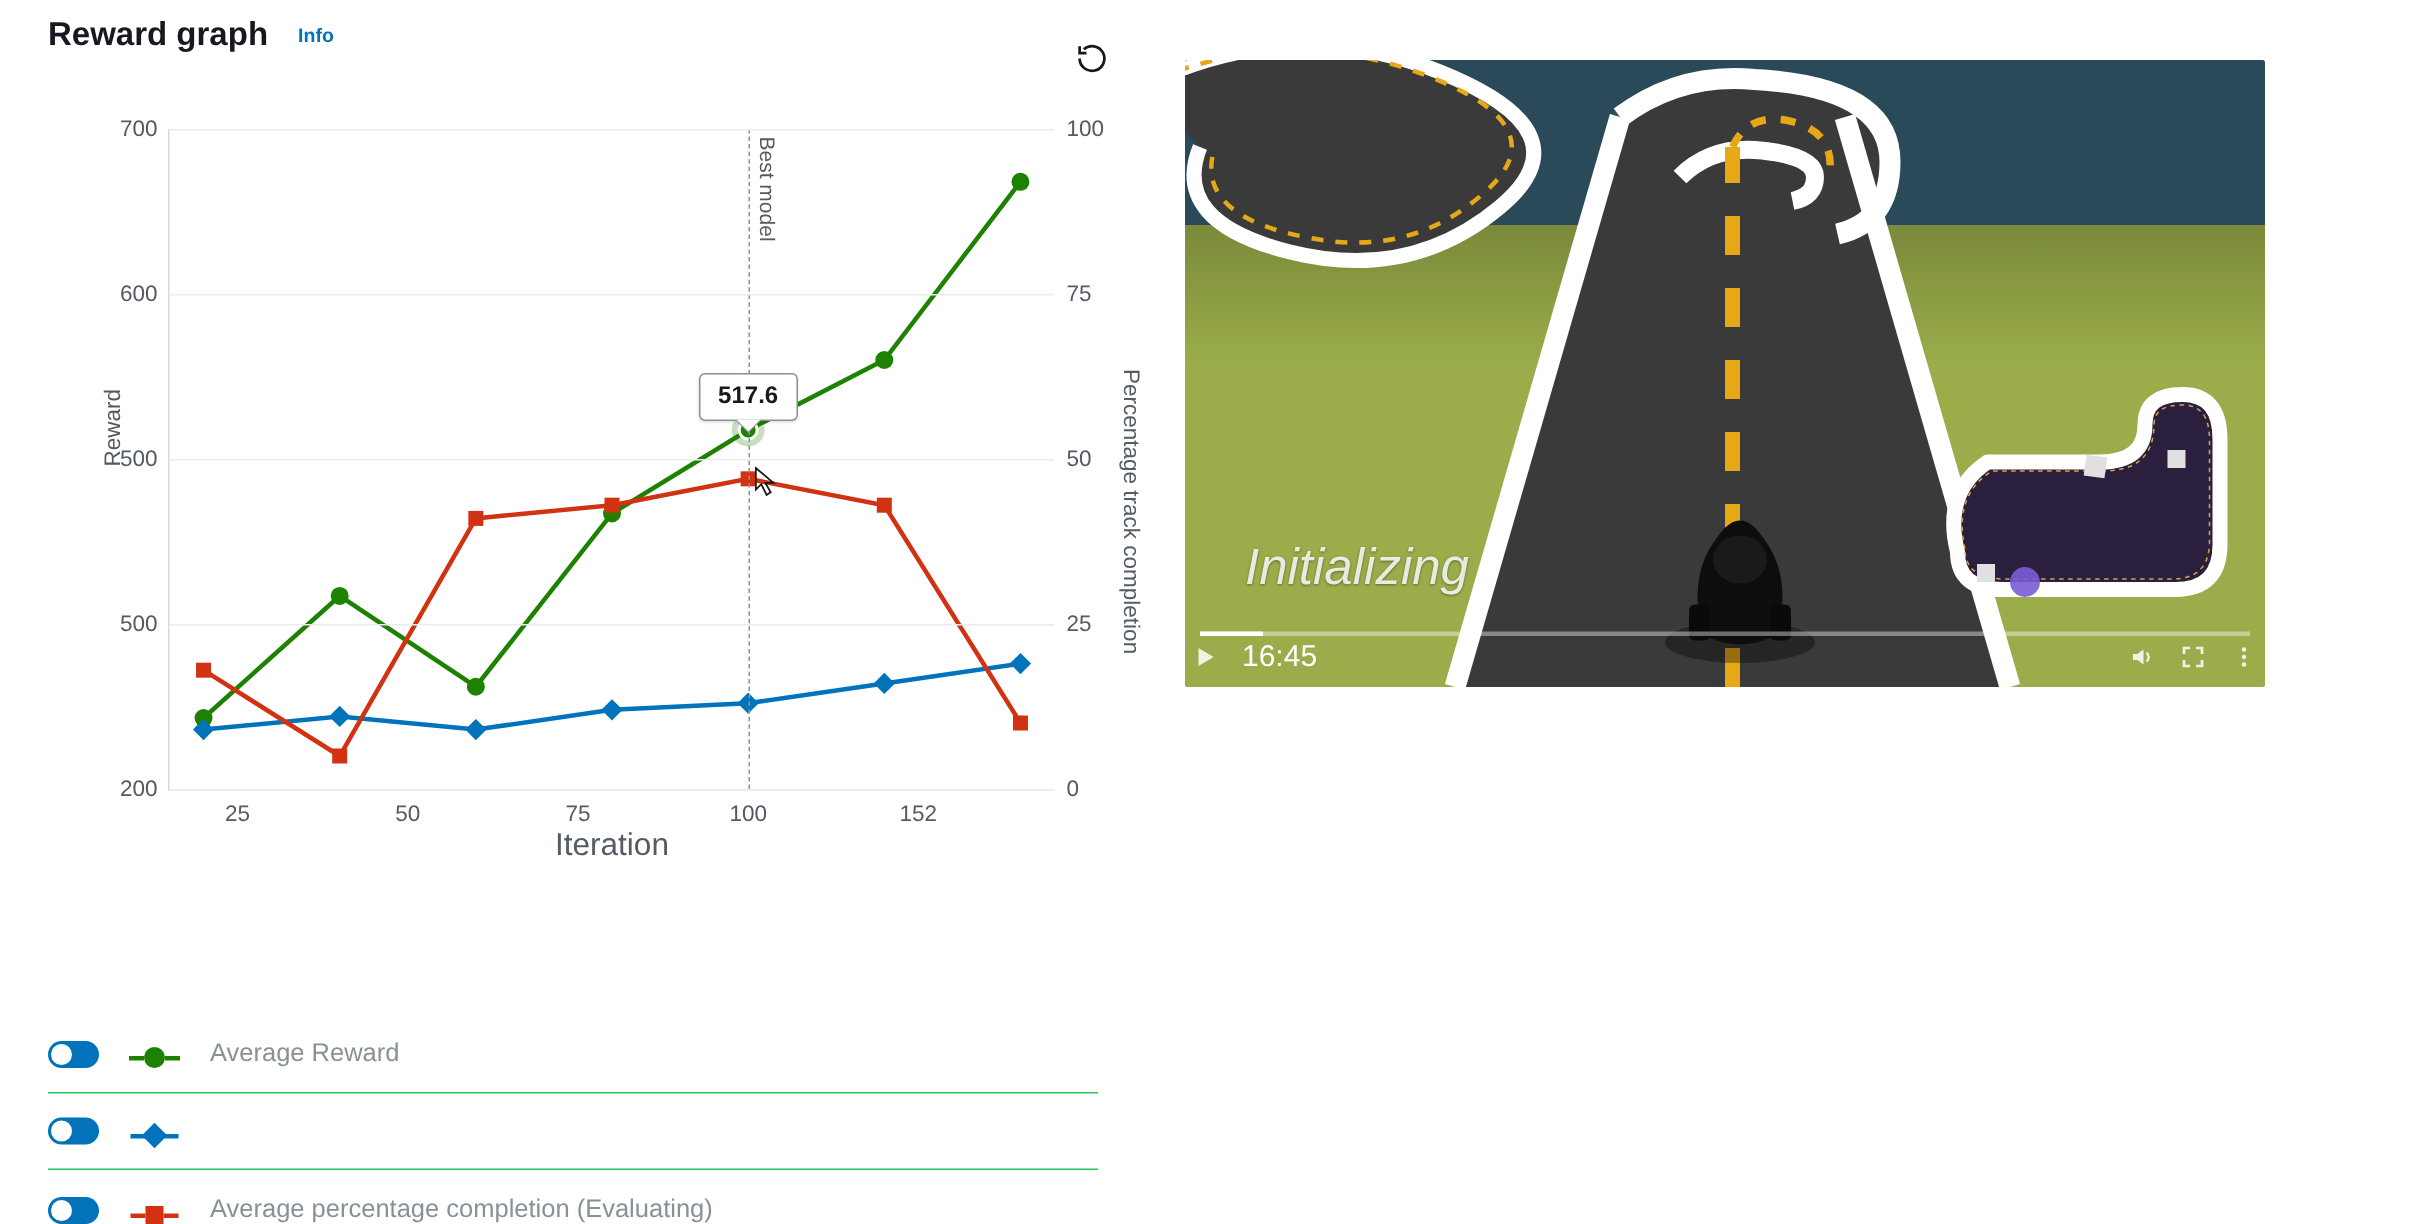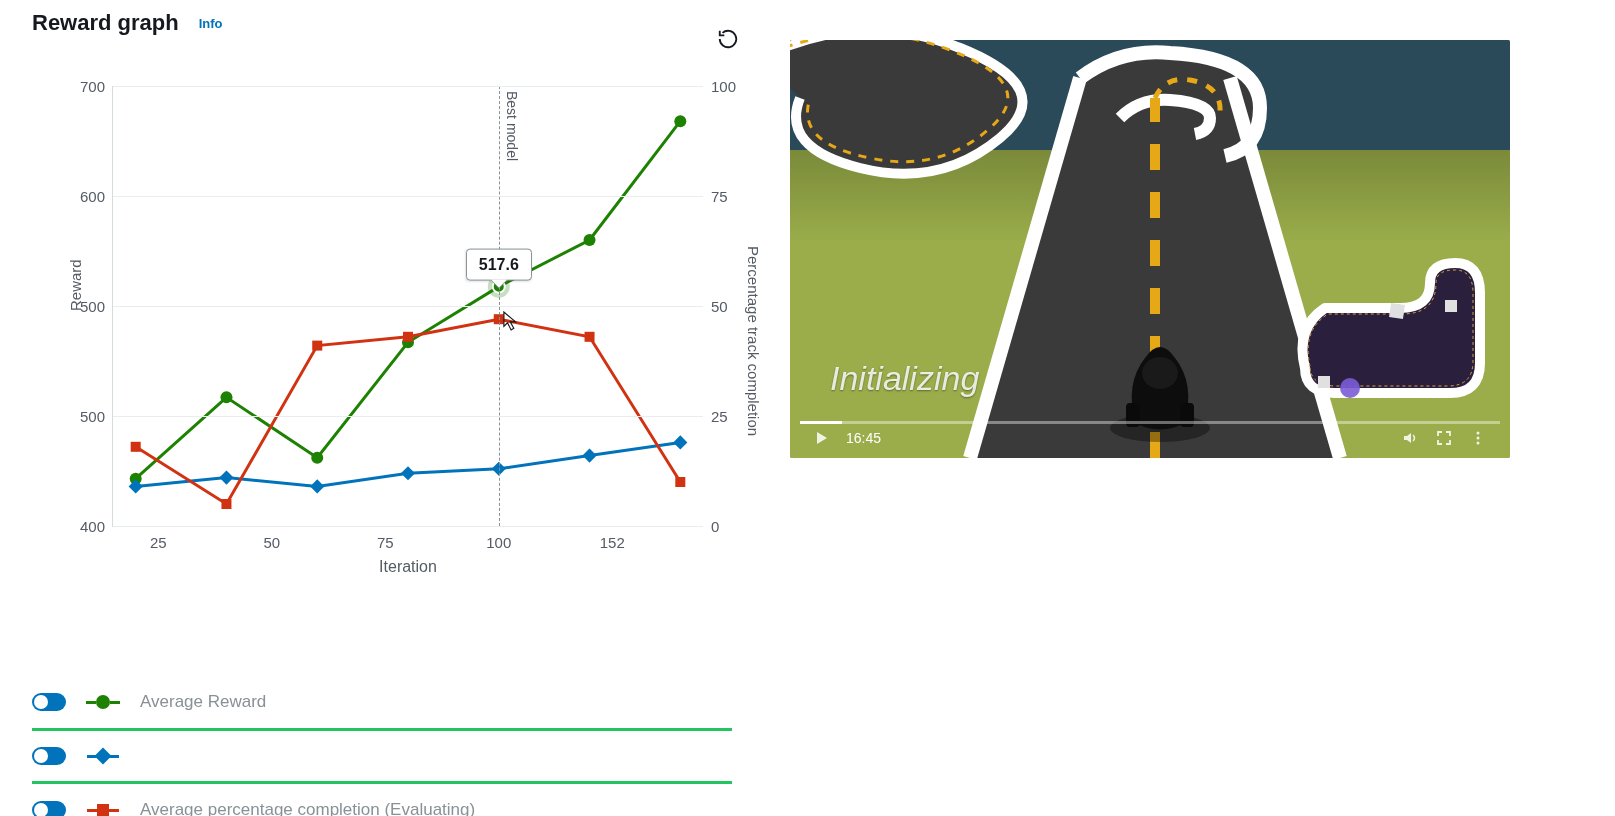--- a/index.html
+++ b/index.html
@@ -6,48 +6,48 @@
   .page{width:1615px;height:816px;position:relative;}
   .col-left{position:absolute;left:32px;top:10px;width:700px;}
   .col-right{position:absolute;left:790px;top:10px;width:770px;}
   h2{font-size:22px;font-weight:700;margin:0 0 10px 0;display:flex;align-items:center;gap:20px;}
   h2 .info{color:#0073bb;font-size:13px;font-weight:700;}
   .refresh{position:absolute;right:-10px;top:15px;width:28px;height:28px;cursor:pointer;display:flex;align-items:center;justify-content:center;}
   .chart-area{position:relative;width:700px;height:520px;margin-top:40px;}
   .plot{position:absolute;left:80px;top:10px;width:590px;height:440px;border-left:1px solid #d5dbdb;border-bottom:1px solid #d5dbdb;}
   .ylabel-left{position:absolute;left:35px;top:235px;transform:rotate(-90deg);transform-origin:left top;font-size:15px;color:#545b64;}
   .ylabel-right{position:absolute;right:-30px;top:170px;writing-mode:vertical-rl;font-size:15px;color:#545b64;}
-  .xlabel{position:absolute;left:50%;bottom:-50px;transform:translateX(-50%);font-size:16px;color:#545b64;}
+  .xlabel{position:absolute;left:50%;bottom:-50px;transform:translateX(-50%);font-size:21px;color:#545b64;}
   .ytick-l{position:absolute;right:100%;padding-right:8px;font-size:15px;color:#545b64;transform:translateY(-50%);}
   .ytick-r{position:absolute;left:100%;padding-left:8px;font-size:15px;color:#545b64;transform:translateY(-50%);}
   .xtick{position:absolute;top:100%;padding-top:8px;font-size:15px;color:#545b64;transform:translateX(-50%);}
   .grid-h{position:absolute;left:0;right:0;height:0;border-top:1px solid #eaeded;}
   .best-line{position:absolute;top:0;bottom:0;width:0;border-left:1px dashed #879196;}
   .best-label{position:absolute;top:5px;writing-mode:vertical-rl;font-size:14px;color:#545b64;padding-left:4px;}
   .tooltip-box{position:absolute;background:#fff;border:1px solid #879196;border-radius:4px;padding:6px 12px;font-weight:700;font-size:16px;transform:translate(-50%,-120%);box-shadow:0 1px 2px rgba(0,0,0,.1);}
   .tooltip-box:after{content:"";position:absolute;left:50%;bottom:-8px;transform:translateX(-50%);border:8px solid transparent;border-top-color:#fff;border-bottom:none;filter:drop-shadow(0 1px 0 #879196);}
   svg.lines{position:absolute;left:0;top:0;width:100%;height:100%;overflow:visible;}
   .cursor-icon{position:absolute;width:18px;height:20px;}
   .legend{margin-top:80px;}
-  .legend-row{display:flex;align-items:center;gap:14px;padding:16px 0;border-bottom:3px solid #22c55e;}
+  .legend-row{display:flex;align-items:flex-end;gap:14px;padding:16px 0;border-bottom:1px solid #22c55e;}
   .toggle{width:34px;height:18px;border-radius:10px;background:#0073bb;position:relative;flex-shrink:0;}
   .toggle:after{content:"";position:absolute;left:2px;top:2px;width:14px;height:14px;border-radius:50%;background:#fff;}
   .legend-mark{display:flex;align-items:center;gap:0;width:46px;justify-content:center;flex-shrink:0;}
   .dash{width:10px;height:3px;}
   .dot-circle{width:14px;height:14px;border-radius:50%;}
   .dot-diamond{width:12px;height:12px;transform:rotate(45deg);}
   .dot-square{width:12px;height:12px;}
   .legend-label{color:#879196;font-size:17px;}
   
   .video-box{position:relative;width:720px;height:418px;margin-top:30px;background:#d946ef;overflow:hidden;border-radius:2px;}
   .sky{position:absolute;left:0;right:0;top:0;height:140px;background:linear-gradient(#2a4a5a,#2a4a5a);}
   .grass{position:absolute;left:0;right:0;top:110px;bottom:0;background:linear-gradient(#7a8a3a 0%,#9aad4a 30%,#9aad4a 100%);}
   .road{position:absolute;left:50%;bottom:0;width:900px;height:460px;transform:translateX(-50%);}
   .overlay-text{position:absolute;left:40px;bottom:60px;color:rgba(255,255,255,.85);font-style:italic;font-size:34px;font-weight:500;text-shadow:0 1px 2px rgba(0,0,0,.4);}
-  .controls{position:absolute;left:0;right:0;bottom:0;height:40px;display:flex;align-items:center;padding:0 24px;gap:16px;color:#fff;font-size:14px;}
+  .controls{position:absolute;left:0;right:0;bottom:0;height:40px;display:flex;align-items:center;padding:0 6px;gap:16px;color:#fff;font-size:20px;}
   .progress{position:absolute;left:10px;right:10px;bottom:34px;height:3px;background:rgba(255,255,255,.4);}
   .progress-fill{height:100%;width:6%;background:#fff;}
   .ctrl-right{margin-left:auto;display:flex;align-items:center;gap:18px;}
   .ctrl-icon{width:16px;height:16px;opacity:.85;}
   .minimap{position:absolute;right:20px;bottom:50px;width:210px;height:160px;}
 </style>
 </head>
 <body>
 
 <div class="page">
@@ -102,21 +102,21 @@
           <div class="best-label">Best model</div>
         </div>
         <div class="tooltip-box" id="tooltip" style="left: 385.769px; top: 200.64px; text-align: center;">
           <span>517.6</span>
         </div>
         <svg class="cursor-icon" id="cursor" viewBox="0 0 20 22" style="left: 389.769px; top: 224.64px;">
           <path d="M1 1 L1 17 L5 13 L9 21 L12 19 L8 12 L14 12 Z" fill="none" stroke="#16191f" stroke-width="1.3"></path>
         </svg>
         <div class="xlabel">Iteration</div>
       <div class="grid-h" style="top: 440px;"></div>
-          <div class="ytick-l" style="top: 440px;">400</div>
+          <div class="ytick-l" style="top: 440px;">200</div>
           <div class="grid-h" style="top: 330px;"></div>
           <div class="ytick-l" style="top: 330px;">500</div>
           <div class="grid-h" style="top: 220px;"></div>
           <div class="ytick-l" style="top: 220px;">500</div>
           <div class="grid-h" style="top: 110px;"></div>
           <div class="ytick-l" style="top: 110px;">600</div>
           <div class="grid-h" style="top: 0px;"></div>
           <div class="ytick-l" style="top: 0px; text-align: right;">700</div>
           <div class="ytick-r" style="top: 440px;">0</div>
           <div class="ytick-r" style="top: 330px;">25</div>

